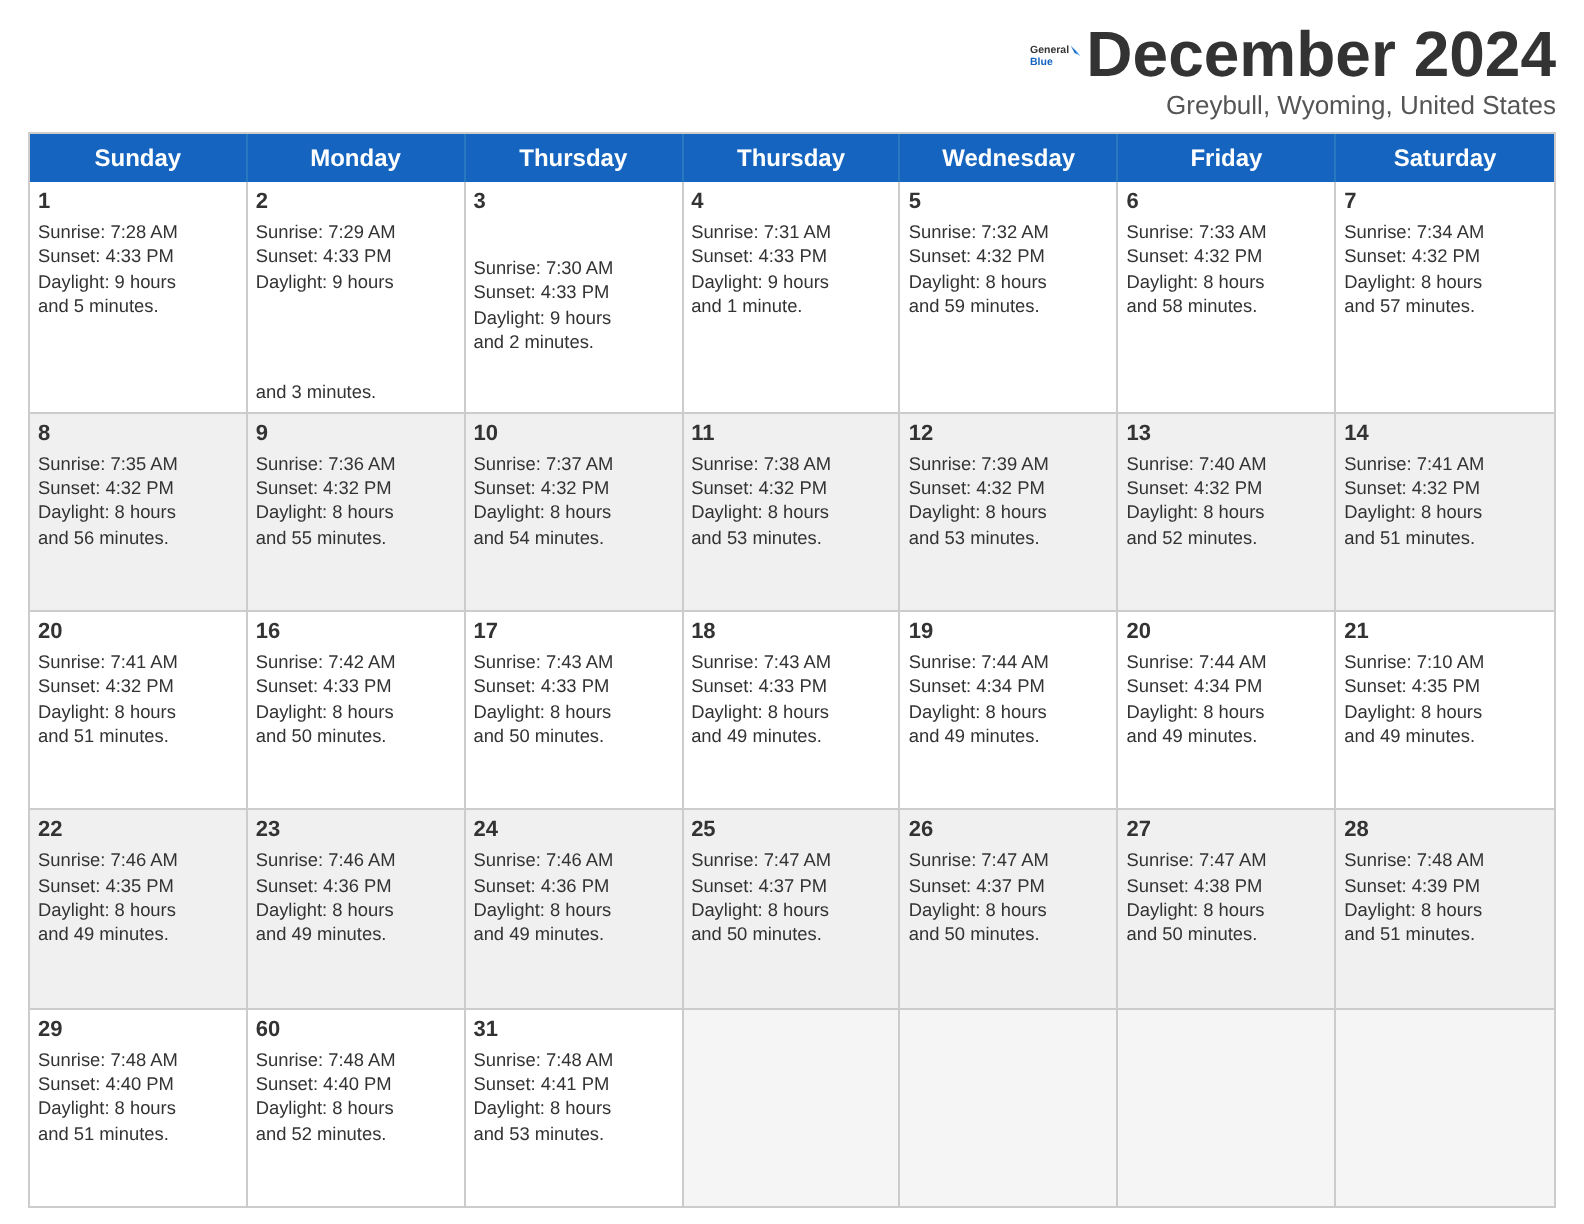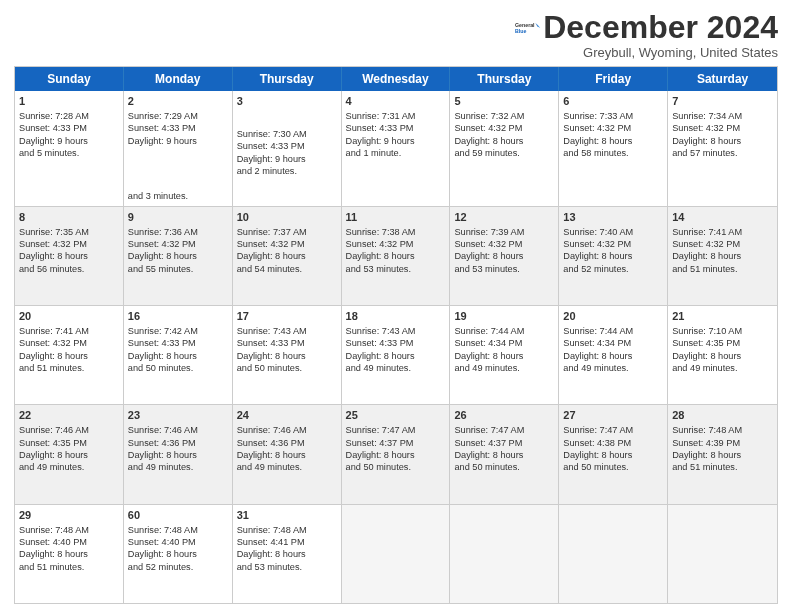--- a/index.html
+++ b/index.html
@@ -114,22 +114,22 @@
       <div class="month-title">December 2024</div>
       <div class="subtitle">Greybull, Wyoming, United States</div>
     </div>
   </div>
 
   <div class="calendar">
     <div class="cal-header" id="cal-header">
         <div class="cal-header-cell">Sunday</div>
         <div class="cal-header-cell">Monday</div>
         <div class="cal-header-cell">Thursday</div>
+        <div class="cal-header-cell">Thursday</div>
         <div class="cal-header-cell">Wednesday</div>
-        <div class="cal-header-cell">Thursday</div>
         <div class="cal-header-cell">Friday</div>
         <div class="cal-header-cell">Saturday</div>
       </div>
     <div class="cal-body" id="cal-body">
         <div class="cal-row">
           <div class="cal-cell">
             <span class="day-num">1</span>
             <span style="display: block;">Sunrise: 7:28 AM</span>
             <span style="display: block;">Sunset: 4:33 PM</span>
             <span style="display: block;">Daylight: 9 hours</span>

